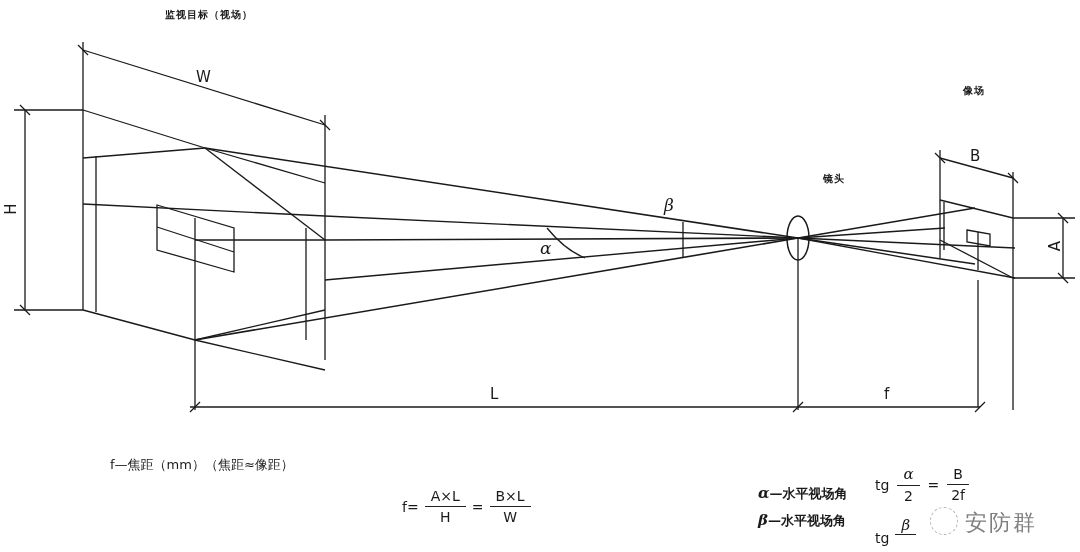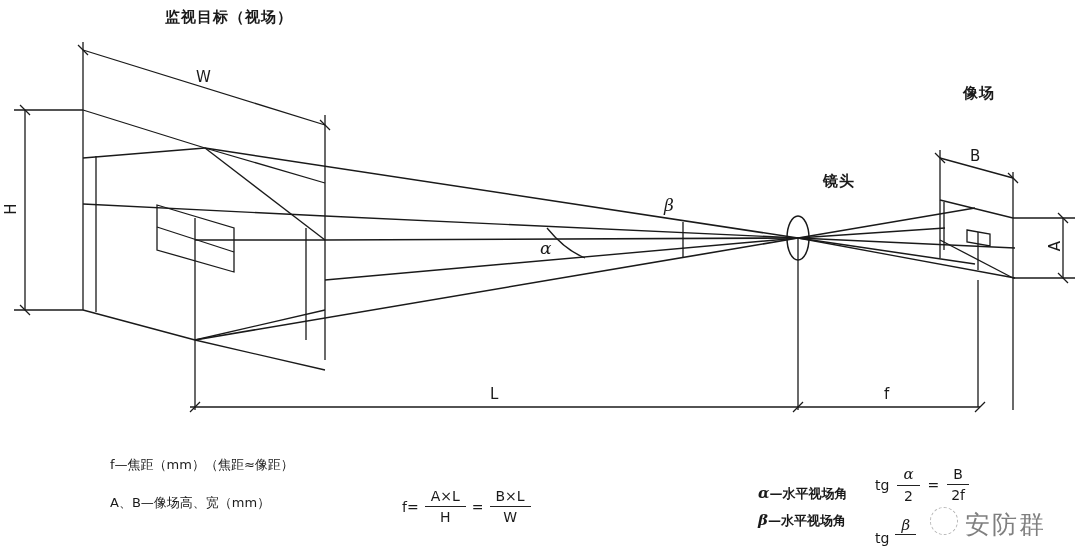--- a/index.html
+++ b/index.html
@@ -1,33 +1,33 @@
 <!DOCTYPE html>
 <html><head>
 <meta charset="utf-8">
 <style>
   html, body { margin:0; padding:0; background:#ffffff; }
   body { width:1080px; height:552px; position:relative; overflow:hidden;
          font-family:"DejaVu Sans", sans-serif; color:#1a1a1a; }
   svg { position:absolute; left:0; top:0; }
   .lbl { position:absolute; font-size:14px; white-space:nowrap; }
-  .title-cn { font-size:15px; font-weight:bold; letter-spacing:1px; }
+  .title-cn { font-size:10px; font-weight:bold; letter-spacing:1px; }
   .greek { font-family:"DejaVu Serif", serif; font-style:italic; font-size:17px; }
   .dimlbl { font-size:15px; }
   .legend { position:absolute; left:110px; top:440px; font-size:13px; line-height:27px; }
   .legend div { white-space:nowrap;margin-top:11px; }
   .formula { position:absolute; left:402px; top:488px; font-size:14px; display:flex; align-items:center; gap:6px; }
   .frac { display:inline-flex; flex-direction:column; align-items:center; }
   .frac .num { padding:0 6px 2px; border-bottom:1px solid #222; }
   .frac .den { padding-top:2px; }
   .angles { position:absolute; left:758px; top:480px; font-size:13px; line-height:26px;font-weight:bold; }
   .angles .g { font-family:"DejaVu Serif", serif; font-style:italic; font-size:15px; }
   .tg1 { position:absolute; left:875px; top:465px; font-size:14px; display:flex; align-items:center; gap:8px; }
   .tg2 { position:absolute; left:875px; top:530px; font-size:14px; display:flex; align-items:flex-start; gap:6px; }
-  .watermark { position:absolute; left:925px; top:508px; font-size:25px; color:#555; opacity:0.75; letter-spacing:2px; }
+  .watermark { position:absolute; left:925px; top:508px; font-size:22px; color:#555; opacity:0.75; letter-spacing:2px; }
   .wm-icon { position:absolute; left:930px; top:507px; width:26px; height:26px; border:1px dashed #888; border-radius:50%; opacity:0.6; }
 </style>
 </head>
 <body>
 
 <svg width="1080" height="552" viewBox="0 0 1080 552">
   <g stroke="#1a1a1a" stroke-width="1.3" fill="none">
 
     <line x1="14" y1="110" x2="83" y2="110"></line>
     <line x1="14" y1="310" x2="83" y2="310"></line>
@@ -111,21 +111,20 @@
 <div class="lbl dimlbl" style="left:5px; top:200px; transform:rotate(-90deg);">H</div>
 <div class="lbl dimlbl" style="left:970px; top:147px;">B</div>
 <div class="lbl dimlbl" style="left:1050px; top:237px; transform:rotate(-90deg);">A</div>
 <div class="lbl dimlbl" style="left:490px; top:385px;">L</div>
 <div class="lbl dimlbl" style="left:884px; top:385px;">f</div>
 <div class="lbl greek" style="left:664px; top:195px;">β</div>
 <div class="lbl greek" style="left:540px; top:238px;">α</div>
 
 <div class="legend">
   <div>f—焦距（mm）（焦距≈像距）</div>
-  <div>A、B—像场高、宽（mm）</div>
 </div>
 
 <div class="formula">
   <span>f=</span>
   <span class="frac">
     <span class="num">A×L</span>
     <span class="den">H</span>
   </span>
   <span>=</span>
   <span class="frac">

